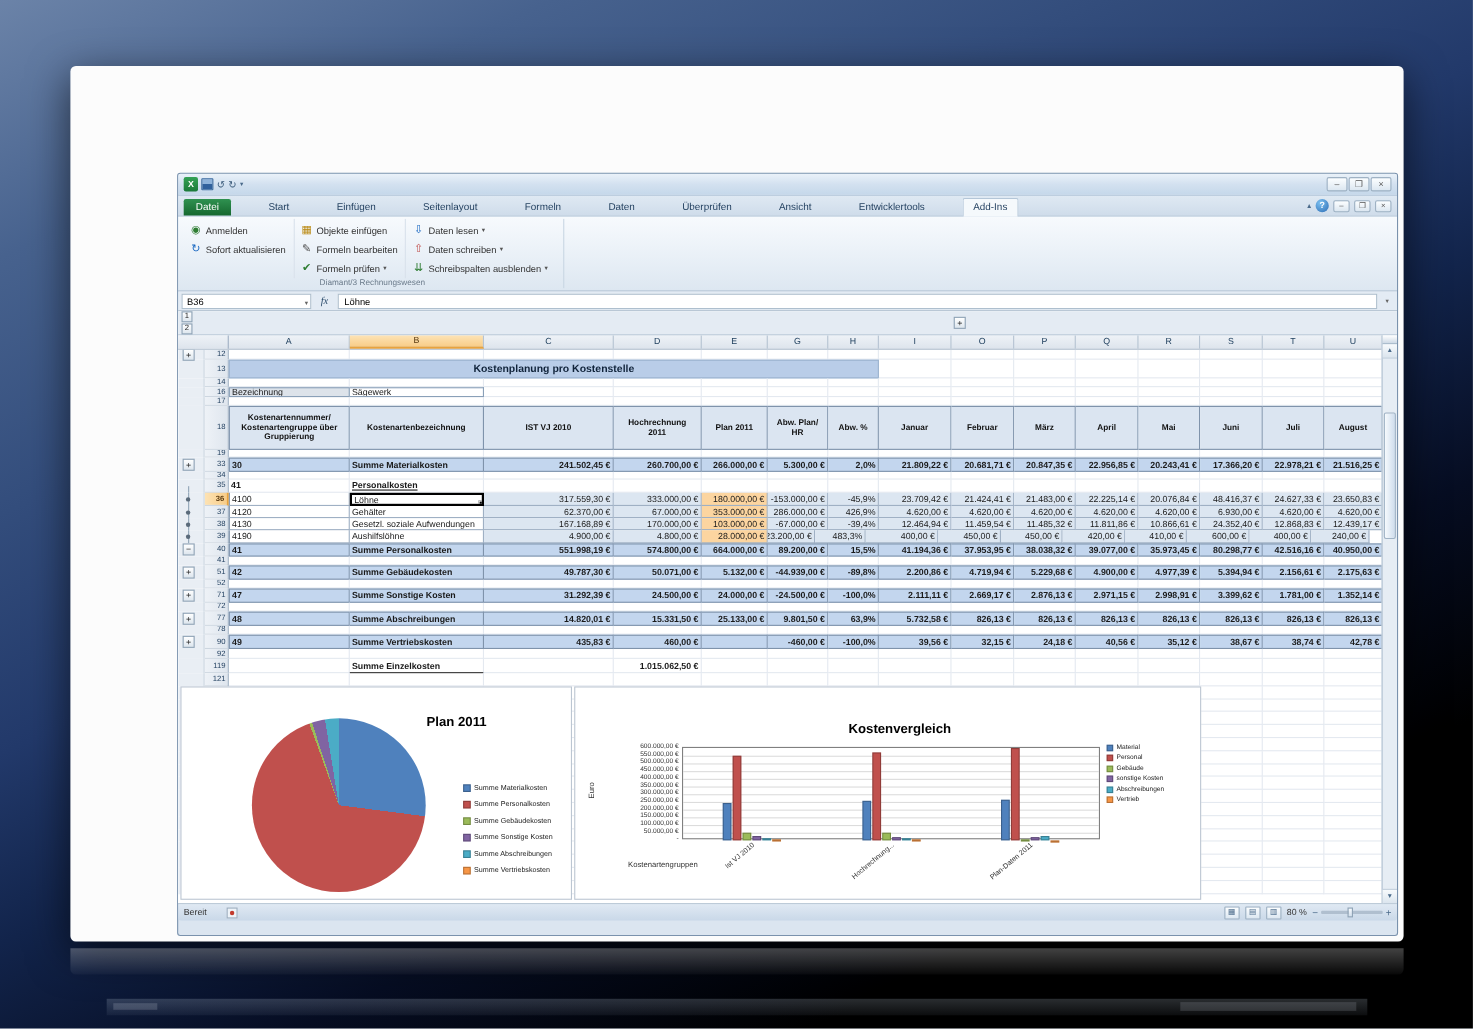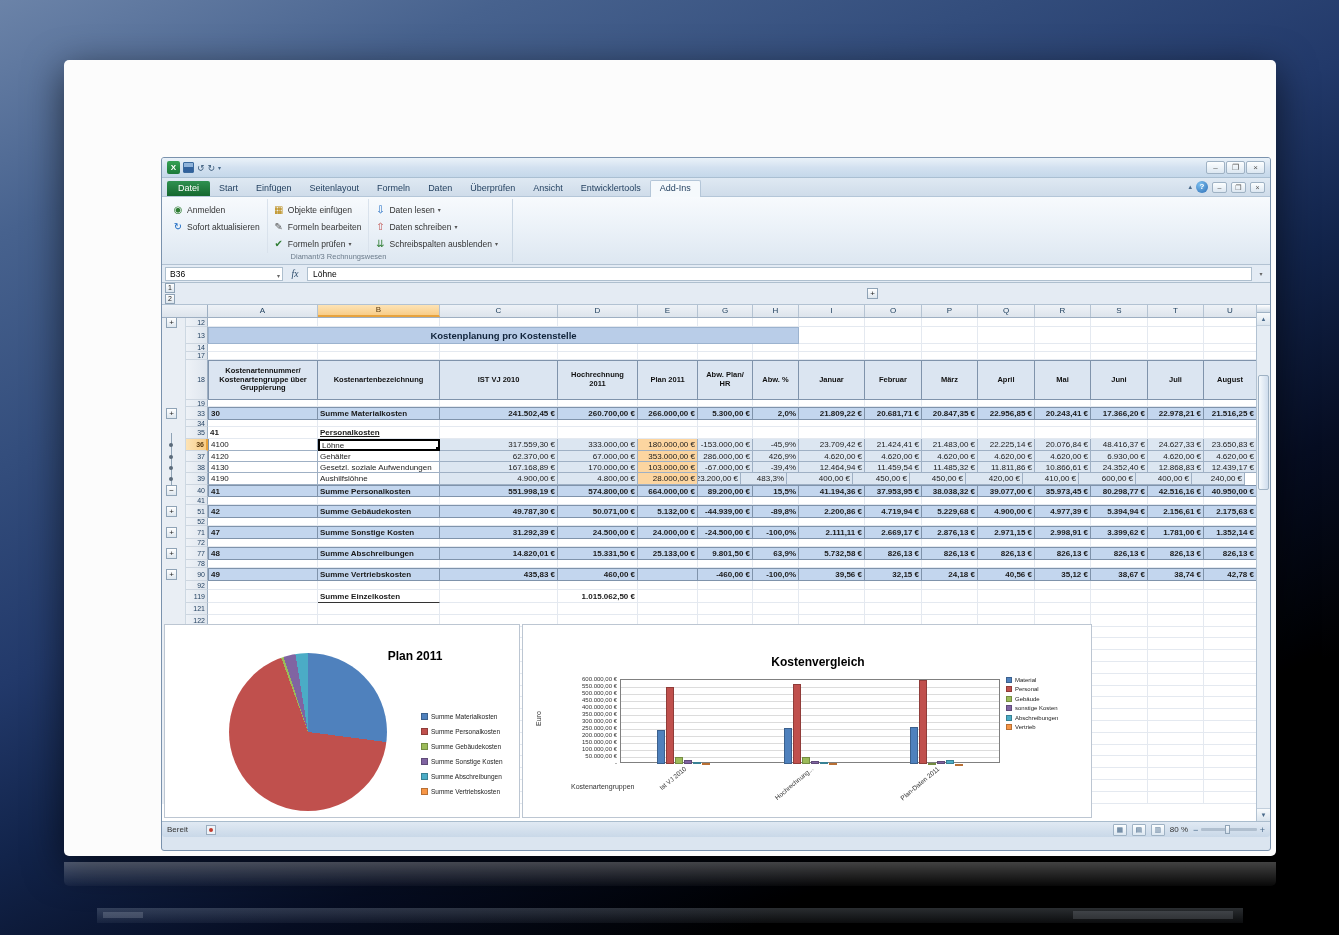--- a/index.html
+++ b/index.html
@@ -20,21 +20,21 @@
   .qbtn { font-size:9px; color:#3a5a7a; line-height:12px; }
   .qcaret { font-size:6px; color:#4a6a8a; }
   .title { position:absolute; left:0; right:0; text-align:center; font-size:9px; color:#3c3c3c; }
   .winbtns { margin-left:auto; display:flex; gap:1px; padding-right:5px; z-index:1; }
   .wbtn { width:19px; height:13px; border:1px solid #9fb2c4; border-radius:2px; background:linear-gradient(#fcfeff,#dce7f1); font-size:8px; line-height:11px; text-align:center; color:#555; }
 
   
   .tabstrip { height:19px; background:linear-gradient(#dfe9f3,#cfdcea); display:flex; align-items:flex-end; border-bottom:1px solid #b4c6d8; }
   .ftab { background:linear-gradient(#2f9150,#16682f); color:#fff; font-size:9px; padding:2px 11px 3px; border-radius:2px 2px 0 0; margin-left:5px; }
   .rtabs { display:flex; align-items:flex-end; }
-  .rtab { font-size:9px; color:#1e3c5c; padding:2px 9px 3px; white-space:nowrap; }
+  .rtab { font-size:9px; color:#1e3c5c; padding:2px 9px 3px; white-space:nowrap;margin-left:25px; }
   .rtab.active { background:#f5f9fc; border:1px solid #b4c6d8; border-bottom:none; border-radius:2px 2px 0 0; margin-bottom:-1px; padding-bottom:4px; }
   .strip-right { margin-left:auto; display:flex; align-items:center; gap:4px; padding:0 5px 3px; }
   .mini { font-size:7px; color:#4a6a8a; }
   .help { width:12px; height:12px; border-radius:50%; background:radial-gradient(circle at 35% 30%,#7cc0f0,#2d6db5); color:#fff; font-size:8px; font-weight:bold; text-align:center; line-height:12px; }
   .wbtn2 { width:15px; height:11px; border:1px solid #9fb2c4; border-radius:2px; background:linear-gradient(#fcfeff,#dce7f1); font-size:7px; line-height:9px; text-align:center; color:#555; }
 
   
   .ribbon { height:68px; background:linear-gradient(#f7fafd,#e9f0f7 55%,#dde7f1); border-bottom:1px solid #b2c2d2; display:flex; }
   .rgroup { margin:2px 0 2px 3px; padding:0 2px; position:relative; width:348px; border-right:1px solid #c9d6e3; }
   .rcols { display:flex; height:54px; }
@@ -436,20 +436,39 @@
             <div class="c" style="width: 46px;"></div>
             <div class="c" style="width: 66px;"></div>
             <div class="c" style="width: 57px;"></div>
             <div class="c" style="width: 56px;"></div>
             <div class="c" style="width: 57px;"></div>
             <div class="c" style="width: 56px;"></div>
             <div class="c" style="width: 57px;"></div>
             <div class="c" style="width: 56px;"></div>
             <div class="c" style="width: 53px;"></div>
           </div>
+          <div class="grow" style="height: 9px;">
+            <div class="gut"></div>
+            <div class="rnum">16</div>
+            <div class="c kvlab" style="width: 110px;">Bezeichnung</div>
+            <div class="c kvval" style="width: 122px; justify-content: flex-start;">Sägewerk</div>
+            <div class="c" style="width: 118px;"></div>
+            <div class="c" style="width: 80px;"></div>
+            <div class="c" style="width: 60px;"></div>
+            <div class="c" style="width: 55px;"></div>
+            <div class="c" style="width: 46px;"></div>
+            <div class="c" style="width: 66px;"></div>
+            <div class="c" style="width: 57px;"></div>
+            <div class="c" style="width: 56px;"></div>
+            <div class="c" style="width: 57px;"></div>
+            <div class="c" style="width: 56px;"></div>
+            <div class="c" style="width: 57px;"></div>
+            <div class="c" style="width: 56px;"></div>
+            <div class="c" style="width: 53px;"></div>
+          </div>
           <div class="grow" style="height: 8px;">
             <div class="gut"></div>
             <div class="rnum">17</div>
             <div class="c" style="width: 110px;"></div>
             <div class="c" style="width: 122px;"></div>
             <div class="c" style="width: 118px;"></div>
             <div class="c" style="width: 80px;"></div>
             <div class="c" style="width: 60px;"></div>
             <div class="c" style="width: 55px;"></div>
             <div class="c" style="width: 46px;"></div>

